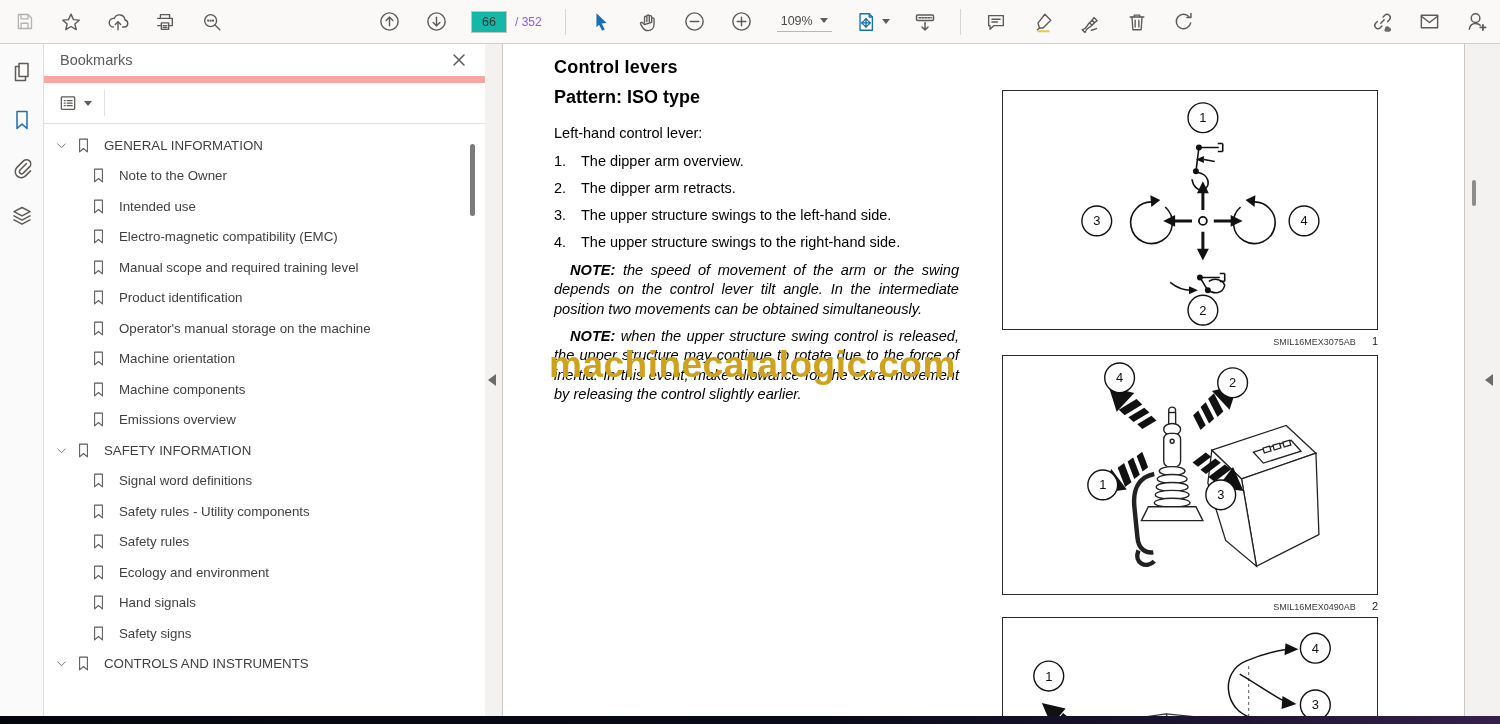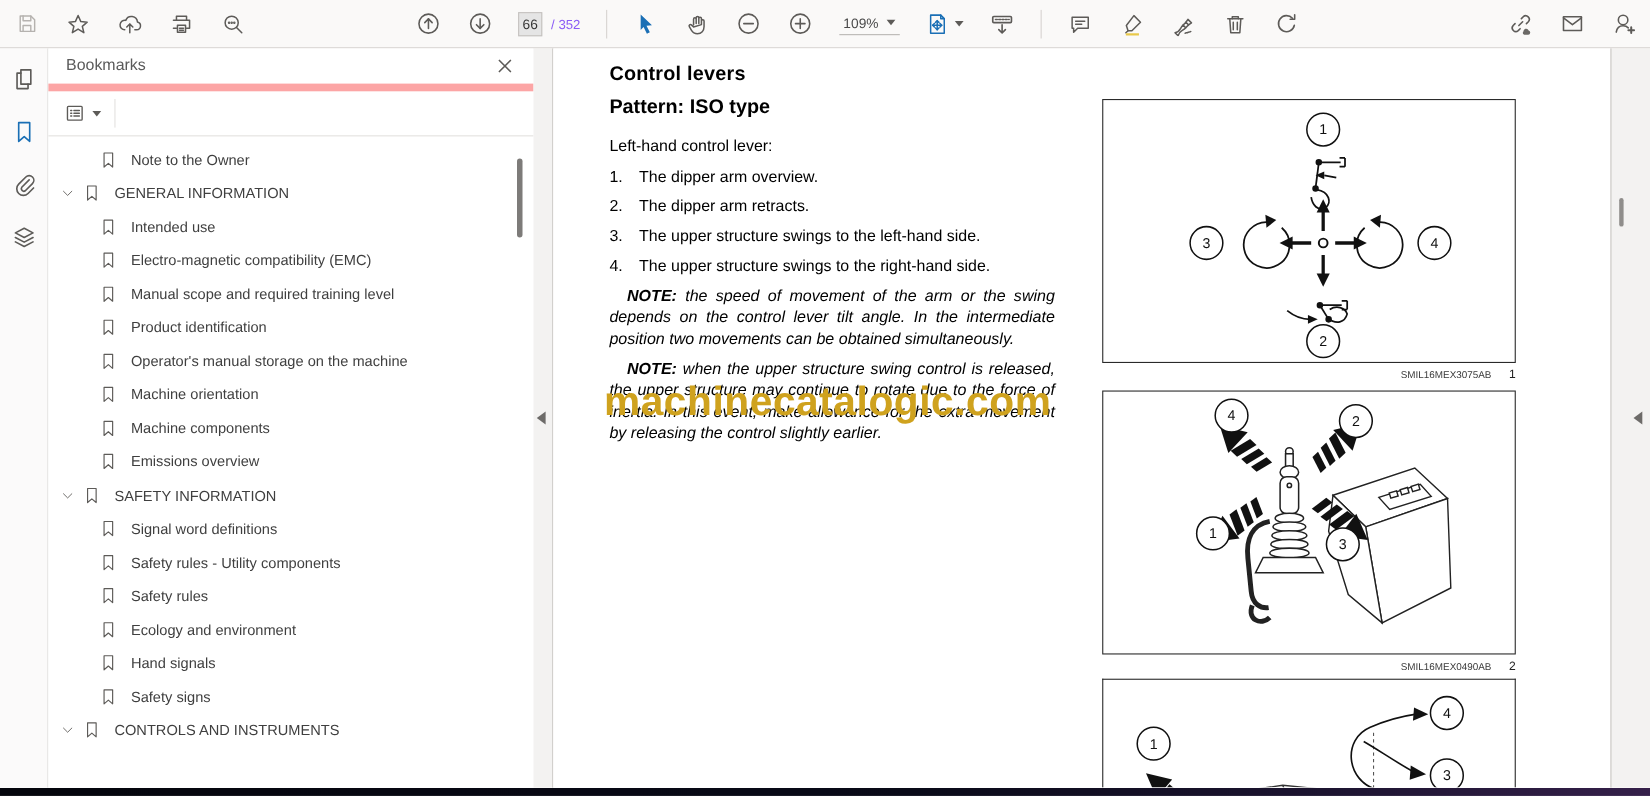--- a/index.html
+++ b/index.html
@@ -4,21 +4,21 @@
 <style>
   * { margin:0; padding:0; box-sizing:border-box; }
   html,body { width:1500px; height:724px; overflow:hidden; font-family:"Liberation Sans", sans-serif; background:#fff; }
 
   
   .toolbar { height:44px; background:#faf9f8; border-bottom:1px solid #d2cfcc; display:flex; align-items:center; padding:0 12px; column-gap:23px; }
   .tb-icon { width:24px; height:24px; display:flex; align-items:center; justify-content:center; flex:0 0 auto; cursor:pointer; }
   .tb-icon svg { display:block; }
   .tb-sep { width:1px; height:26px; background:#d6d3d0; flex:0 0 auto; }
   .pg-group { display:flex; align-items:center; gap:8px; flex:0 0 auto; }
-  .pg-input { width:22px; height:22px; border:1px solid #c5c2bf; background:#e5e5e5; text-align:center; font-size:12.5px; color:#333; font-family:"Liberation Sans",sans-serif; }
+  .pg-input { width:36px; height:22px; border:1px solid #c5c2bf; background:#14b8a6; text-align:center; font-size:12.5px; color:#333; font-family:"Liberation Sans",sans-serif; }
   .pg-total { font-size:12px; color:#8b5cf6; white-space:nowrap; }
   .zoom-val { font-size:12.5px; color:#4a4a4a; border-bottom:1px solid #b9b6b3; padding:2px 4px 3px; display:flex; align-items:center; gap:7px; cursor:pointer; }
   .caret { width:0; height:0; border-left:4px solid transparent; border-right:4px solid transparent; border-top:5px solid #5d5b58; }
   .with-caret { display:flex; align-items:center; gap:5px; cursor:pointer; }
   .ml-auto { margin-left:auto; }
   .ml-lg { margin-left:130px; }
 
   
   .main { display:flex; height:672px; }
 
@@ -287,42 +287,42 @@
     <div class="panel-options">
       <span class="opt-btn">
         <svg width="20" height="20" viewBox="0 0 24 24" class="ico">
             <rect x="4" y="4.5" width="16" height="15" rx="1"></rect>
             <path d="M7.5 9h1.2M11 9h6M7.5 12h1.2M11 12h6M7.5 15h1.2M11 15h6"></path>
           </svg>
         <span class="caret"></span>
       </span>
     </div>
     <div class="bm-tree">
-  <div class="bm-row child">
-
-    <span class="bm-icon">
-      <svg width="17" height="17" viewBox="0 0 24 24" class="ico" stroke="#6f6d6b" stroke-width="1.8">
-              <path d="M6.5 3h11v18l-5.5-4.8L6.5 21z"></path>
-            </svg>
-    </span>
-    <span class="bm-label">Note to the Owner</span>
-  </div>
-
   <div class="bm-row section">
     <span class="bm-chevron">
       <svg width="13" height="13" viewBox="0 0 24 24" class="ico" stroke-width="2">
               <path d="M5 9l7 7 7-7"></path>
             </svg>
     </span>
     <span class="bm-icon">
       <svg width="17" height="17" viewBox="0 0 24 24" class="ico" stroke="#6f6d6b" stroke-width="1.8">
               <path d="M6.5 3h11v18l-5.5-4.8L6.5 21z"></path>
             </svg>
     </span>
     <span class="bm-label">GENERAL INFORMATION</span>
+  </div>
+
+  <div class="bm-row child">
+
+    <span class="bm-icon">
+      <svg width="17" height="17" viewBox="0 0 24 24" class="ico" stroke="#6f6d6b" stroke-width="1.8">
+              <path d="M6.5 3h11v18l-5.5-4.8L6.5 21z"></path>
+            </svg>
+    </span>
+    <span class="bm-label">Note to the Owner</span>
   </div>
 
   <div class="bm-row child">
 
     <span class="bm-icon">
       <svg width="17" height="17" viewBox="0 0 24 24" class="ico" stroke="#6f6d6b" stroke-width="1.8">
               <path d="M6.5 3h11v18l-5.5-4.8L6.5 21z"></path>
             </svg>
     </span>
     <span class="bm-label">Intended use</span>

